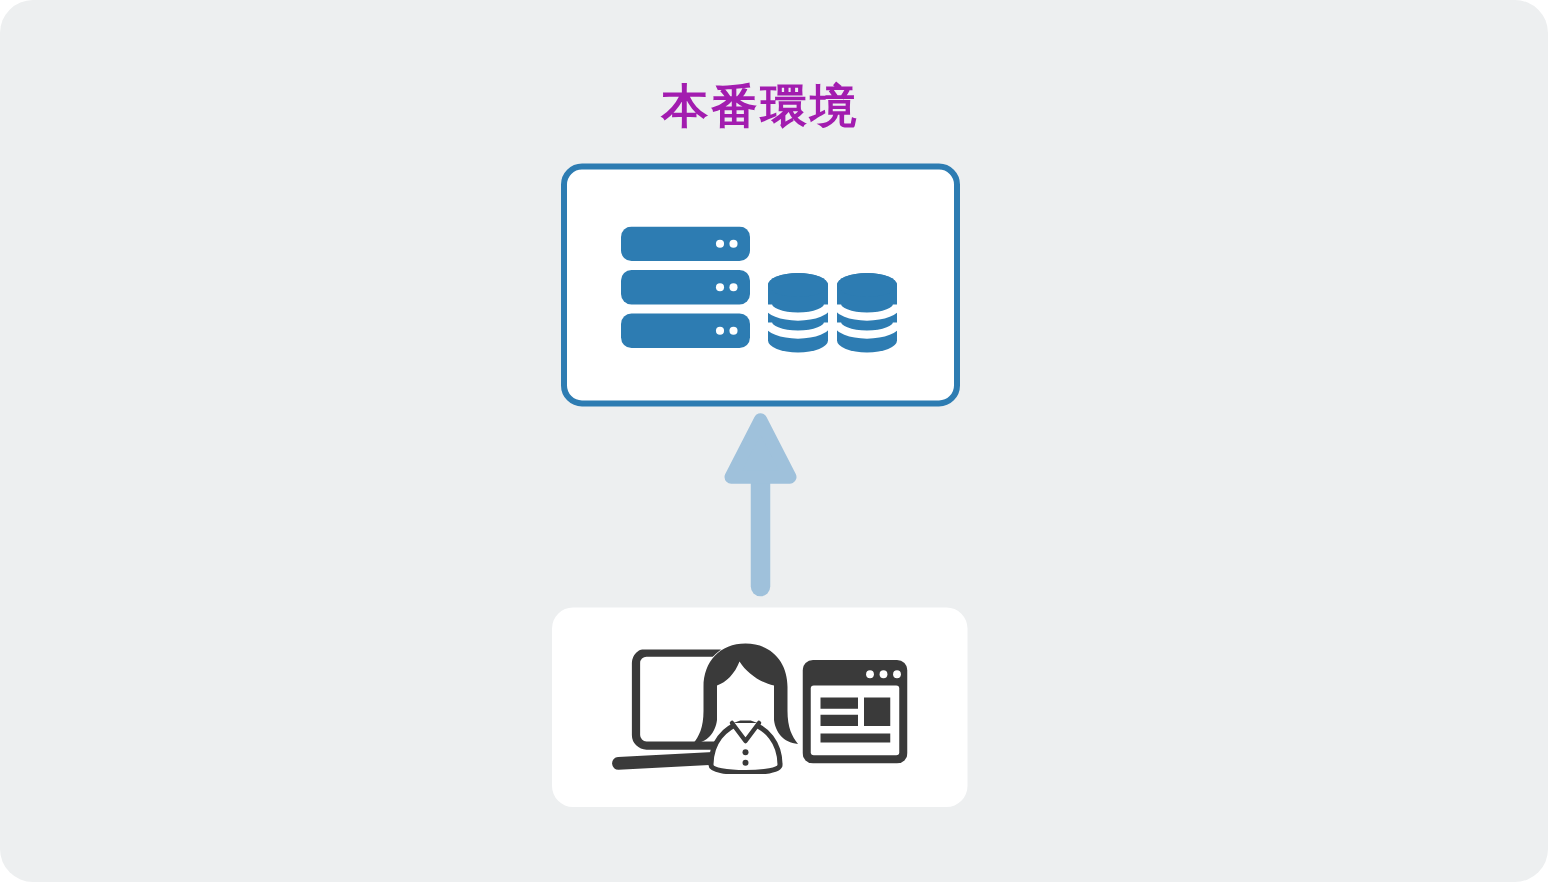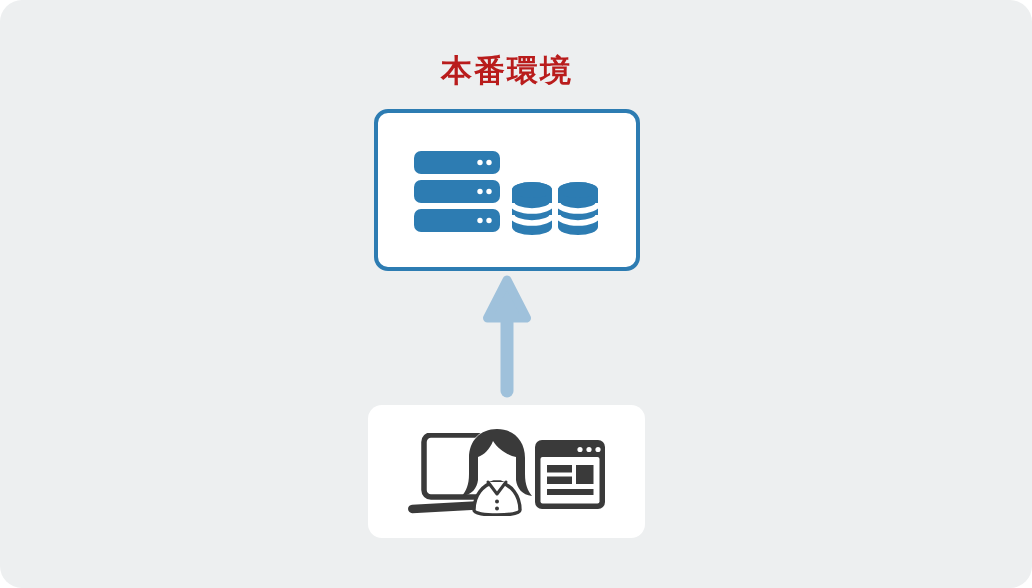--- a/index.html
+++ b/index.html
@@ -17,21 +17,21 @@
   }
   .diagram-title {
     position: absolute;
     left: 374px;
     top: 50px;
     width: 266px;
     text-align: center;
     font-size: 31px;
     font-weight: 700;
     letter-spacing: 2px;
-    color: #b91c1c;
+    color: #a21caf;
   }
   .prod-box {
     position: absolute;
     left: 374px;
     top: 109px;
     width: 266px;
     height: 162px;
     background: #ffffff;
     border: 4px solid #2d7cb2;
     border-radius: 14px;

